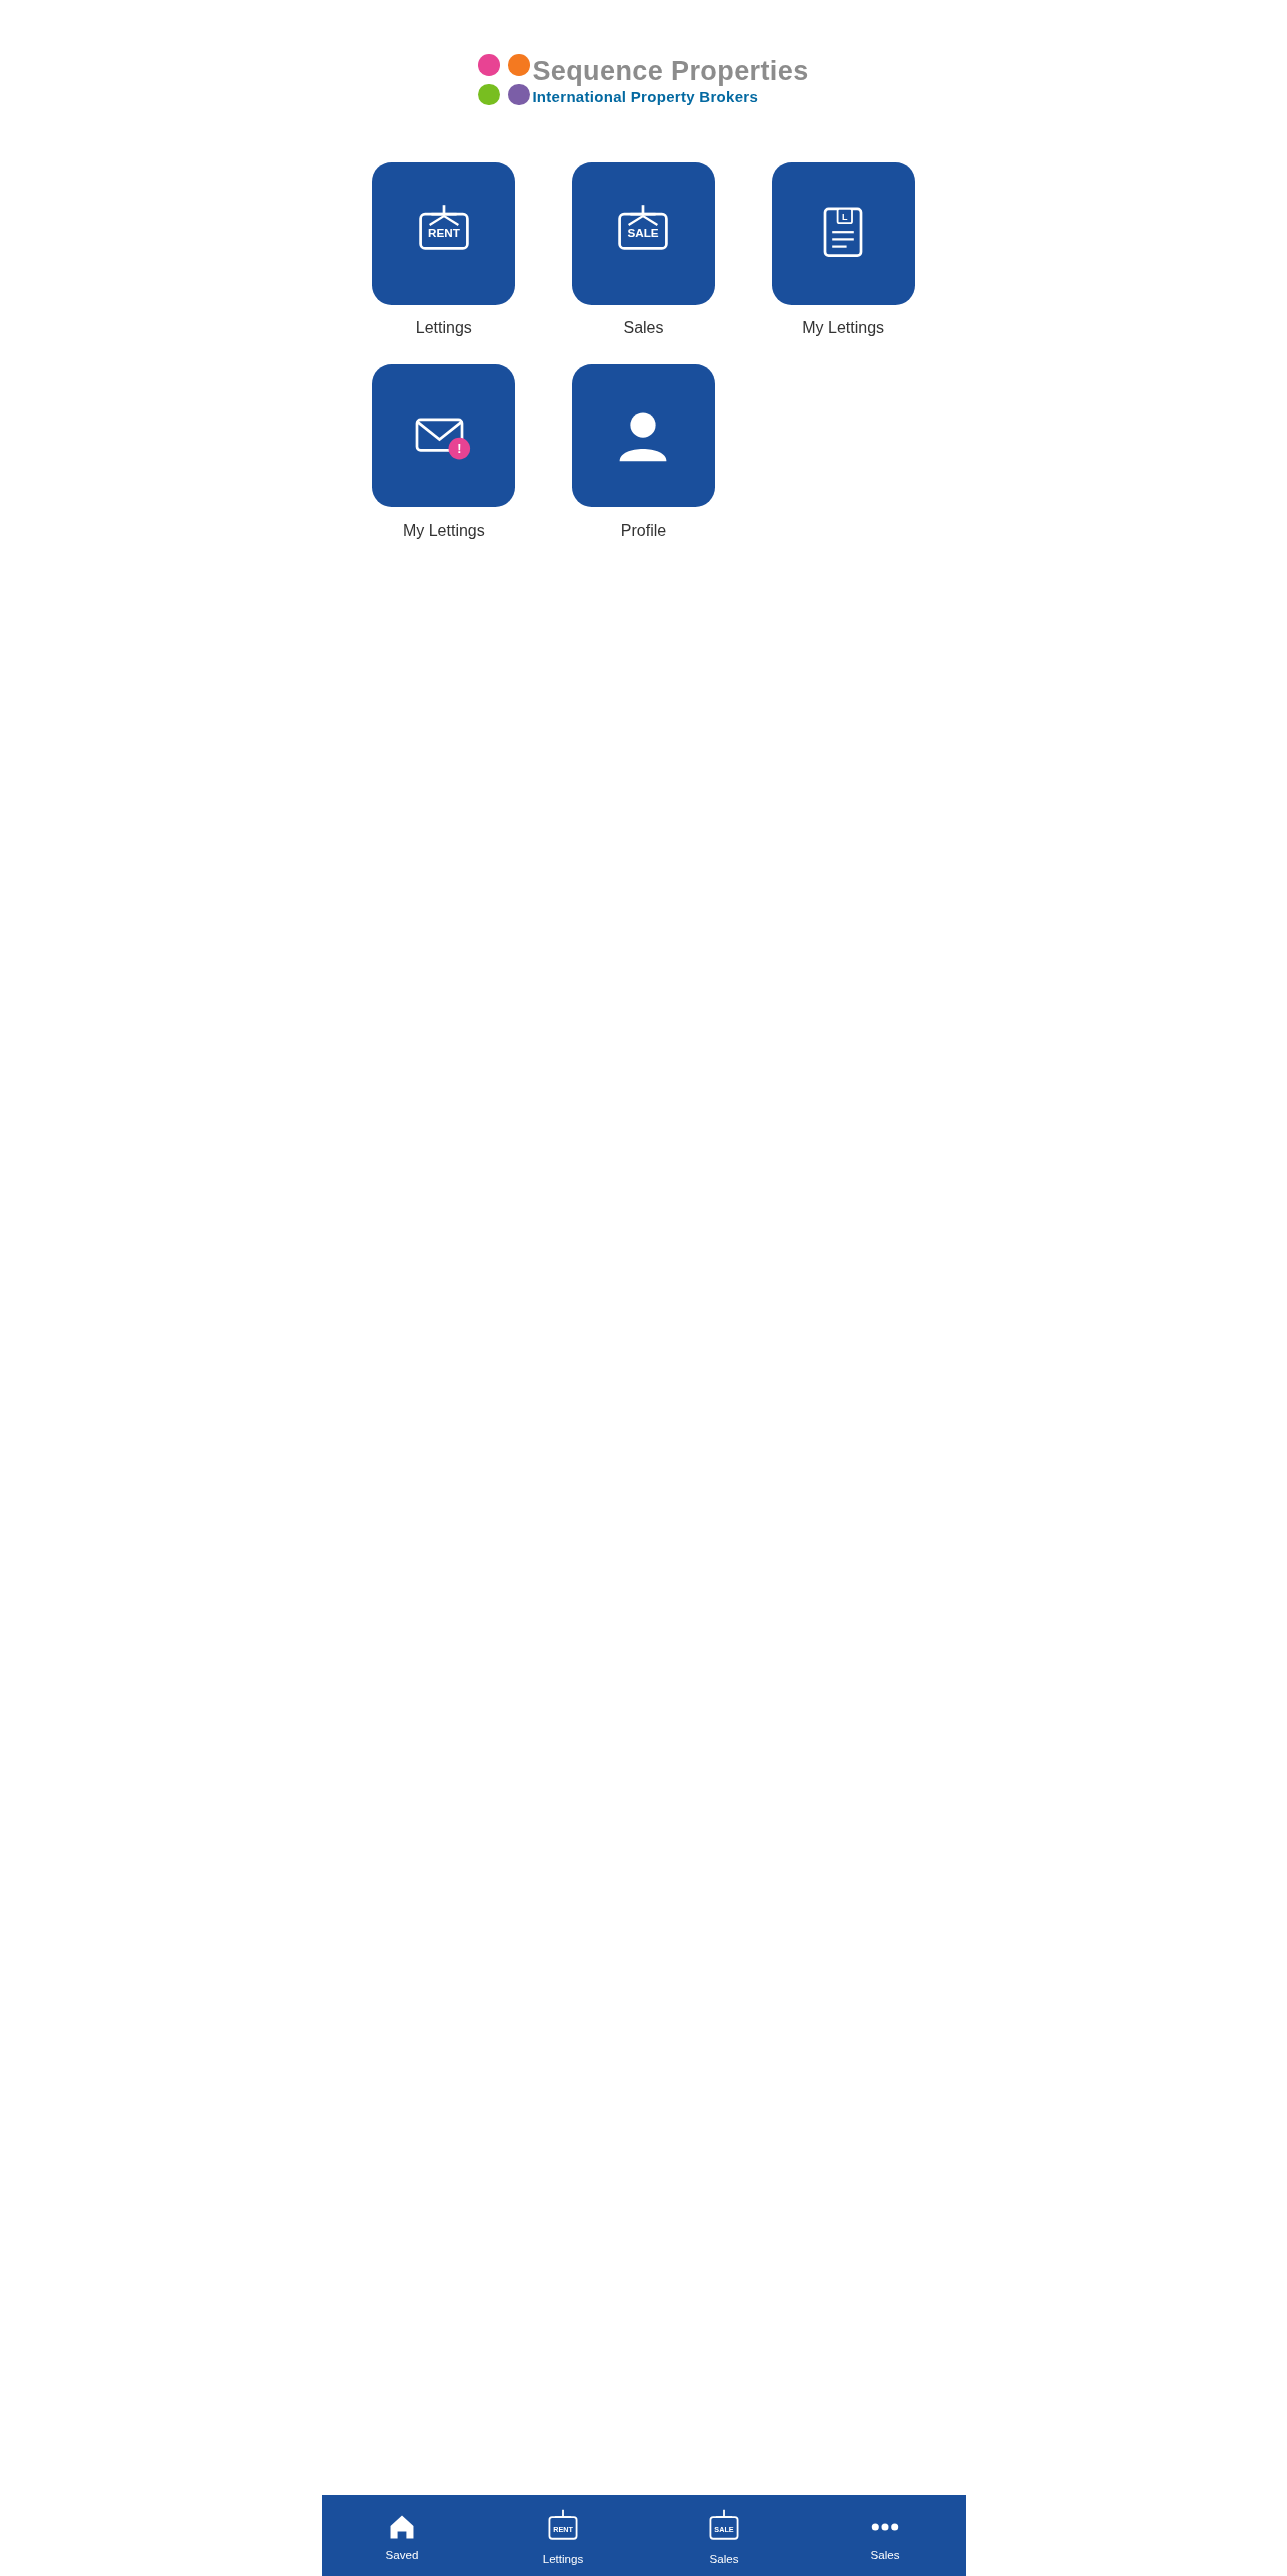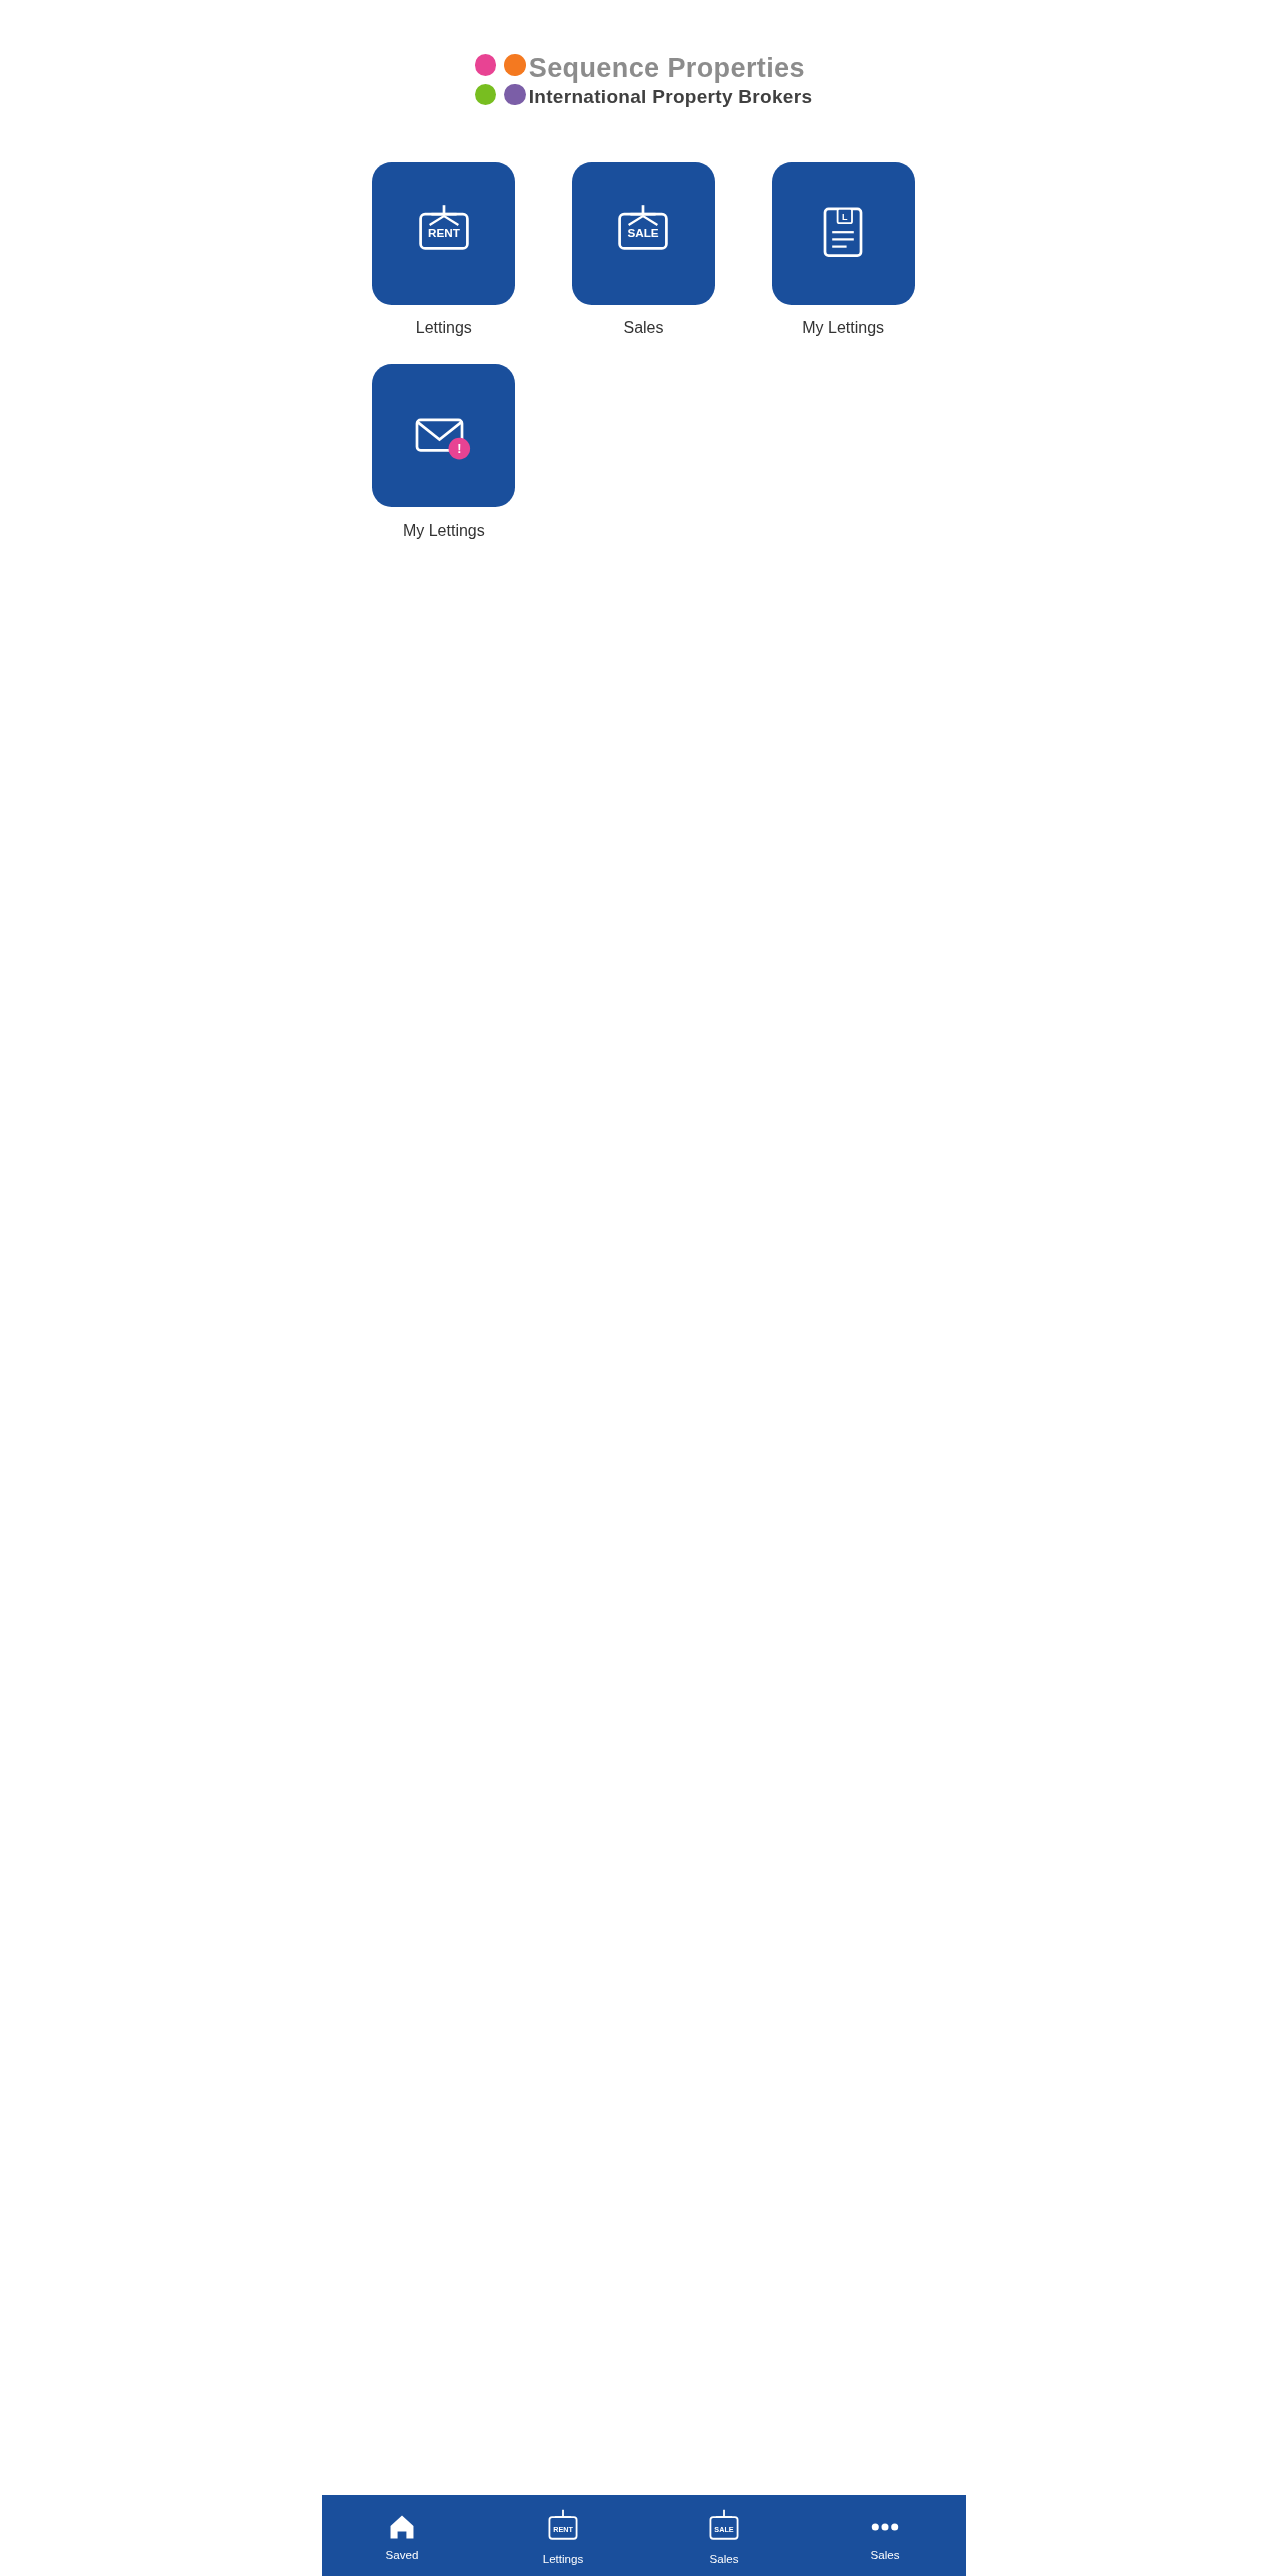--- a/index.html
+++ b/index.html
@@ -57,23 +57,23 @@
 
     .logo-title {
       font-size: 27px;
       font-weight: 700;
       color: #8c8c8c;
       letter-spacing: 0.4px;
       line-height: 1.1;
     }
 
     .logo-subtitle {
-      font-size: 19px;
+      font-size: 15px;
       font-weight: 600;
-      color: #404040;
+      color: #0369a1;
       letter-spacing: 0.3px;
     }
 
     
     .menu-grid {
       display: grid;
       grid-template-columns: repeat(3, 1fr);
       gap: 27px 27px;
       padding: 18px 36px;
     }
@@ -231,20 +231,31 @@
         <rect x="10" y="22" width="50" height="34" rx="4" ry="4" fill="none" stroke="white" stroke-width="3"></rect>
         <polyline points="10,24 35,44 60,24" fill="none" stroke="white" stroke-width="3"></polyline>
 
         <circle cx="57" cy="54" r="12" fill="#e84393"></circle>
         <text x="57" y="59" text-anchor="middle" fill="white" font-size="14" font-weight="bold" font-family="Arial">!</text>
       </svg>
     </div>
     <span class="menu-label">My Lettings</span>
   </div>
 
+  <div class="menu-item">
+    <div class="menu-icon-box">
+      <svg viewBox="0 0 80 80">
+
+        <circle cx="40" cy="28" r="14" fill="white"></circle>
+
+        <path d="M14,68 C14,50 66,50 66,68" fill="white"></path>
+      </svg>
+    </div>
+    <span class="menu-label">Profile</span>
+  </div>
 
 
 </div>
 
 <nav class="bottom-nav">
 
   <div class="nav-item">
     <svg viewBox="0 0 34 34">
       <path d="M4,16 L17,4 L30,16 L30,30 L22,30 L22,22 L12,22 L12,30 L4,30 Z" fill="white"></path>
     </svg>

